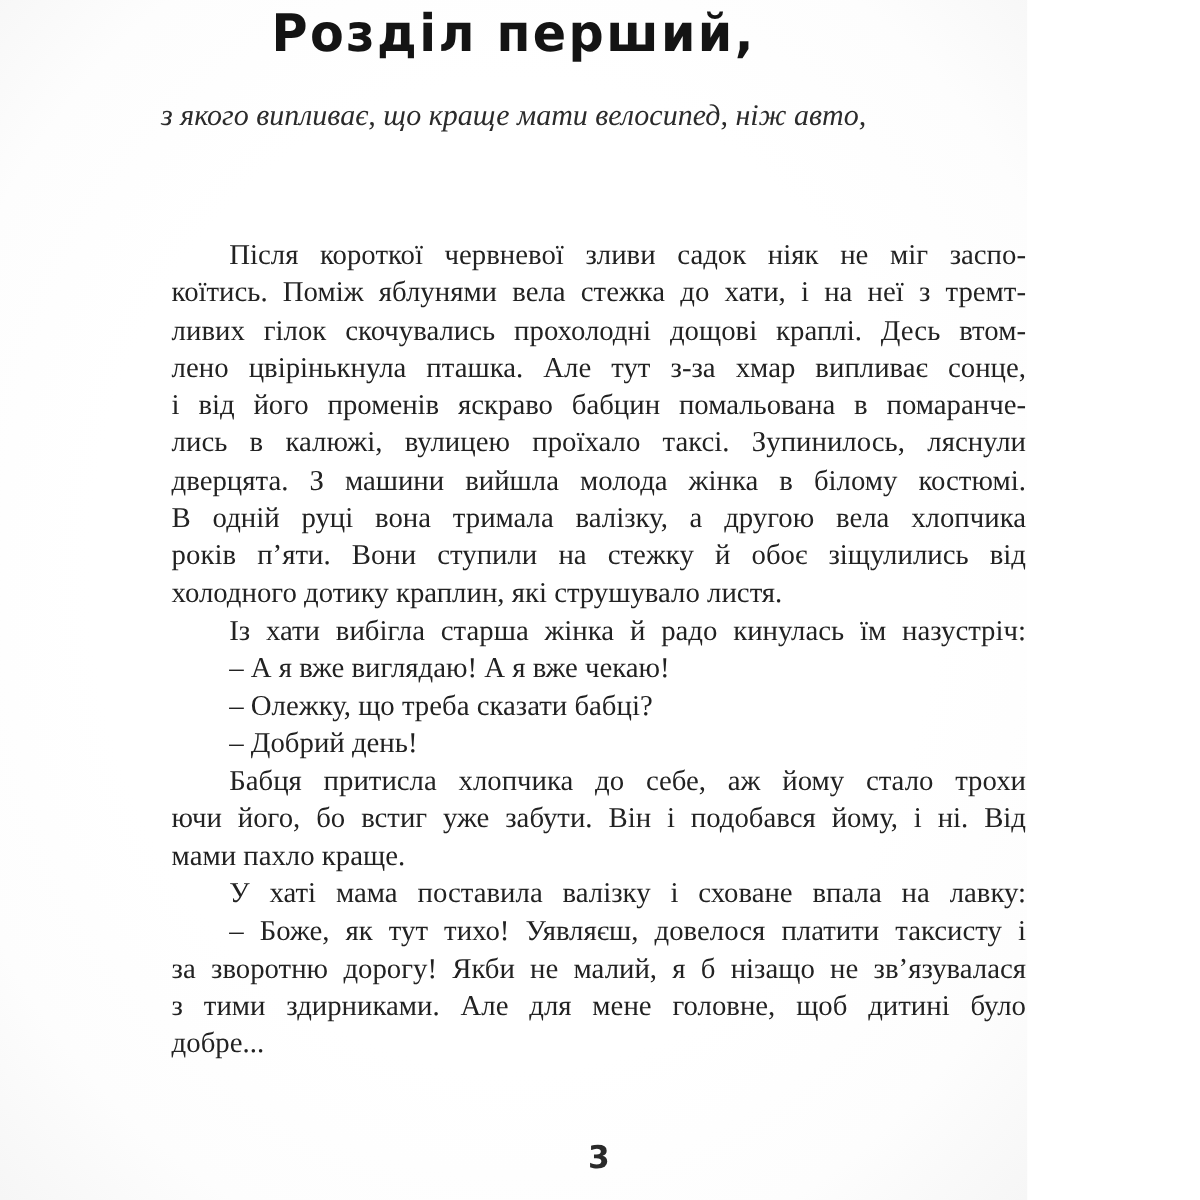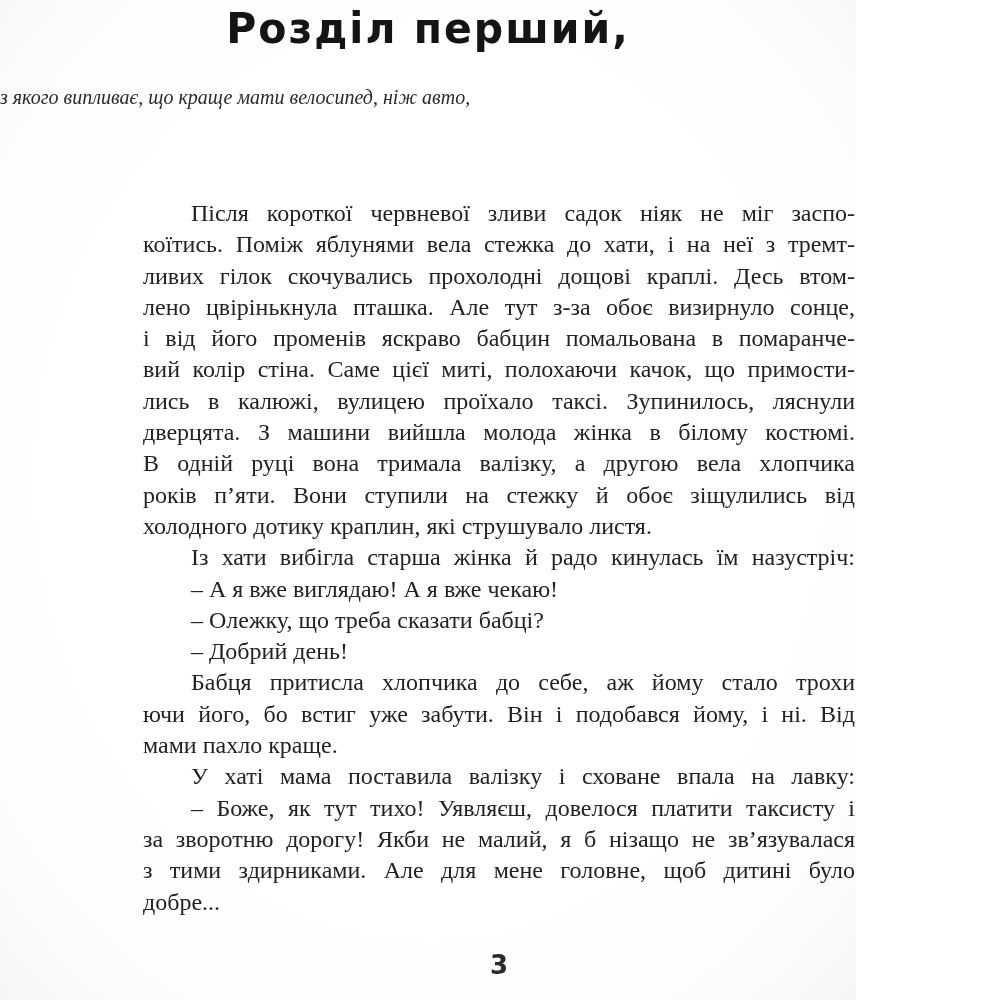--- a/index.html
+++ b/index.html
@@ -27,24 +27,24 @@
     font-size: 41px;
     letter-spacing: 2px;
     color: #141414;
     transform: scaleY(1.05);
   }
   .chapter-subtitle {
     position: absolute;
     top: 80px;
     left: 0;
     width: 100%;
-    text-align: left;
+    text-align: center;
     font-family: "Liberation Serif", serif;
     font-style: italic;
-    font-size: 20px;
+    font-size: 25px;
     line-height: 34px;
     color: #2b2b2b;
   }
   .body-text {
     position: absolute;
     left: 143px;
     top: 198px;
     width: 712px;
     font-size: 24px;
     line-height: 31.3px;
@@ -82,23 +82,22 @@
   <div class="chapter-title">Розділ перший,</div>
 
   <div class="chapter-subtitle">
     <div>з якого випливає, що краще мати велосипед, ніж авто,</div>
   </div>
 
   <div class="body-text">
       <div class="line indent jfy">Після короткої червневої зливи садок ніяк не міг заспо-</div>
       <div class="line jfy">коїтись. Поміж яблунями вела стежка до хати, і на неї з тремт-</div>
       <div class="line jfy">ливих гілок скочувались прохолодні дощові краплі. Десь втом-</div>
-      <div class="line jfy">лено цвірінькнула пташка. Але тут з-за обоє визирнуло сонце,</div>
+      <div class="line jfy">лено цвірінькнула пташка. Але тут з-за хмар випливає сонце,</div>
       <div class="line jfy">і від його променів яскраво бабцин помальована в помаранче-</div>
-      <div class="line jfy">вий колір стіна. Саме цієї миті, полохаючи качок, що примости-</div>
       <div class="line jfy">лись в калюжі, вулицею проїхало таксі. Зупинилось, ляснули</div>
       <div class="line jfy">дверцята. З машини вийшла молода жінка в білому костюмі.</div>
       <div class="line jfy">В одній руці вона тримала валізку, а другою вела хлопчика</div>
       <div class="line jfy">років п’яти. Вони ступили на стежку й обоє зіщулились від</div>
       <div class="line">холодного дотику краплин, які струшувало листя.</div>
       <div class="line indent jfy">Із хати вибігла старша жінка й радо кинулась їм назустріч:</div>
       <div class="line indent">– А я вже виглядаю! А я вже чекаю!</div>
       <div class="line indent">– Олежку, що треба сказати бабці?</div>
       <div class="line indent">– Добрий день!</div>
       <div class="line indent jfy">Бабця притисла хлопчика до себе, аж йому стало трохи</div>

